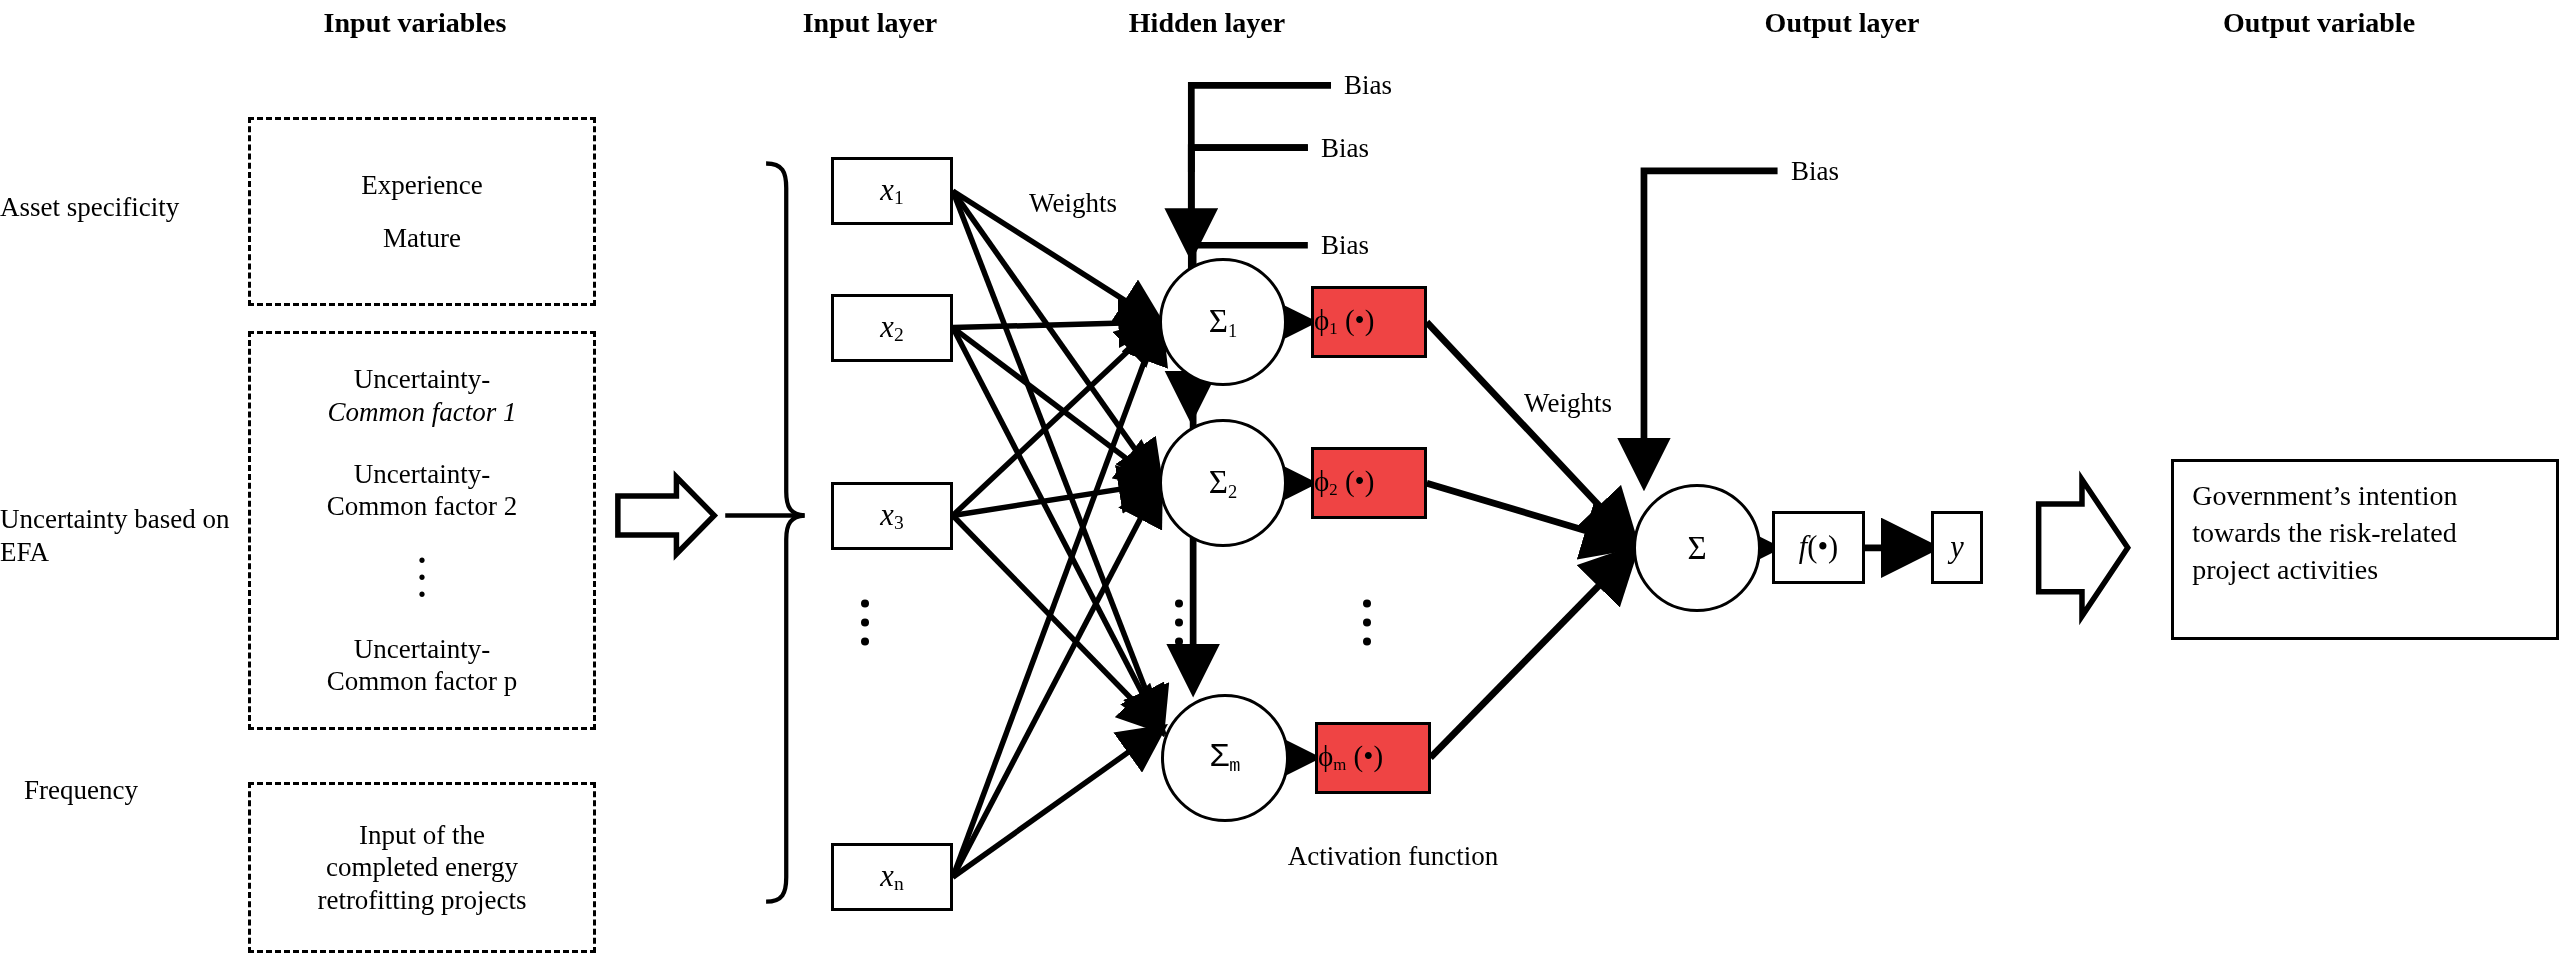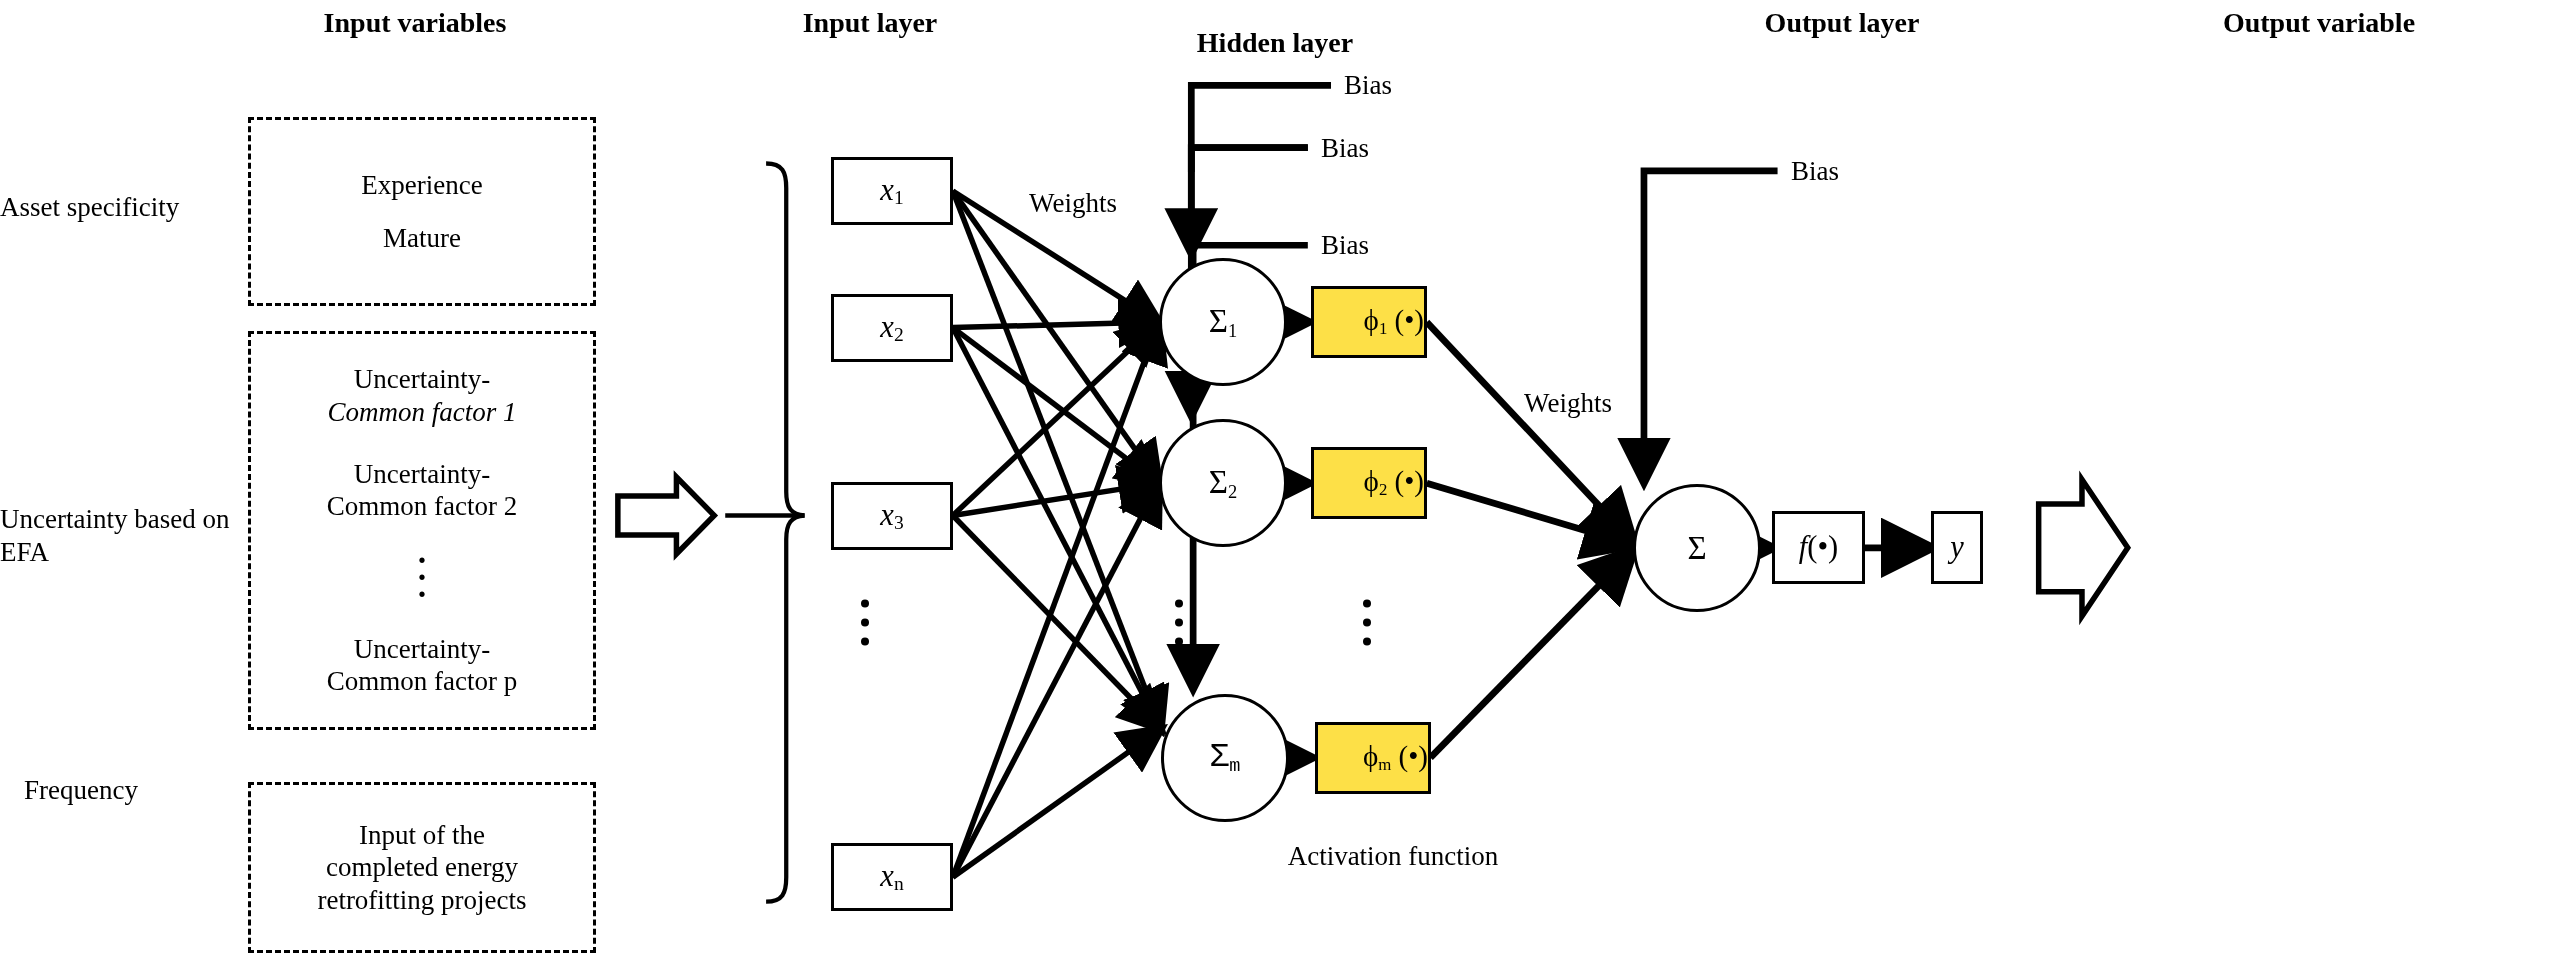--- a/index.html
+++ b/index.html
@@ -24,22 +24,22 @@
         font-size:28px;white-space:nowrap;}
   .xlab{font-style:italic;font-size:30.5px;}
   .xlab sub{font-style:normal;font-size:0.64em;vertical-align:-0.22em;}
   .obox{position:absolute;border:3.7px solid #000;box-sizing:border-box;
         padding:16px 18.3px;font-size:28px;line-height:1.32;text-align:left;}
   .node{position:absolute;border:3.7px solid #000;border-radius:50%;box-sizing:border-box;
         display:flex;align-items:center;justify-content:center;background:#fff;
         font-size:33px;}
   .node sub{font-size:0.56em;vertical-align:-0.25em;}
   .pbox{position:absolute;border:3.7px solid #000;box-sizing:border-box;
-        display:flex;align-items:center;justify-content:flex-end;
-        font-size:29px;white-space:nowrap;background:#fde047;}
+        display:flex;align-items:center;justify-content:flex-start;
+        font-size:29px;white-space:nowrap;background:#ef4444;}
   .pbox sub{font-size:0.58em;vertical-align:-0.24em;}
   .flab{position:absolute;font-size:27px;white-space:nowrap;transform:translate(-50%,-50%);}
   .dots3{position:absolute;transform:translate(-50%,-50%);
          display:flex;flex-direction:column;align-items:center;}
   .dots3 i{display:block;width:8px;height:8px;border-radius:50%;background:#000;margin:5.5px 0;}
   .fbox{position:absolute;border:3.7px solid #000;box-sizing:border-box;
         display:flex;align-items:center;justify-content:center;font-size:30.5px;background:#fff;}
   .ital{font-style:italic;}
 </style>
 </head>
@@ -111,21 +111,21 @@
       <path d="M3055,898 L3164,898"></path>
     </g>
 
     <g>
       <path d="M3341,826 L3412,826 L3412,786 L3487,898 L3412,1010 L3412,970 L3341,970 Z" fill="#fff" stroke="#000" stroke-width="9"></path>
     </g>
   </svg>
 
   <div class="col-title" style="left:415px;top:7.3px;">Input variables</div>
   <div class="col-title" style="left:870px;top:7.3px;">Input layer</div>
-  <div class="col-title" style="left:1275px;top:7.3px;margin-top:20px;">Hidden layer</div>
+  <div class="col-title" style="left:1207px;top:7.3px;">Hidden layer</div>
   <div class="col-title" style="left:1842px;top:7.3px;">Output layer</div>
   <div class="col-title" style="left:2319px;top:7.3px;">Output variable</div>
 
   <div class="grp-label" style="left:116px;top:207px;">
     <span class="ln">Asset</span>
     <span class="ln">specificity</span>
   </div>
   <div class="grp-label" style="left:116px;top:536px;">
     <span class="ln">Uncertainty</span>
     <span class="ln">based on</span>
@@ -239,20 +239,26 @@
   </div>
   <div class="fbox" style="left:1772px;top:511px;width:93px;height:73px;">
     <span>
       <span class="ital">f</span><span>(•)</span>
     </span>
   </div>
   <div class="fbox" style="left:1931px;top:511px;width:52px;height:73px;">
     <span class="ital">y</span>
   </div>
 
+  <div class="obox" style="left:2171px;top:459px;width:388px;height:181px;">
+    <span class="ln">Government’s</span>
+    <span class="ln">intention towards</span>
+    <span class="ln">the risk-related</span>
+    <span class="ln">project activities</span>
+  </div>
 
   <div class="flab" style="left:1073px;top:203px;">Weights</div>
   <div class="flab" style="left:1568px;top:403px;">Weights</div>
 
   <div class="flab" style="left:1368px;top:85px;">Bias</div>
   <div class="flab" style="left:1345px;top:148px;">Bias</div>
   <div class="flab" style="left:1345px;top:245px;">Bias</div>
   <div class="flab" style="left:1815px;top:171px;">Bias</div>
 
   <div class="flab" style="left:1393px;top:856px;">Activation function</div>

